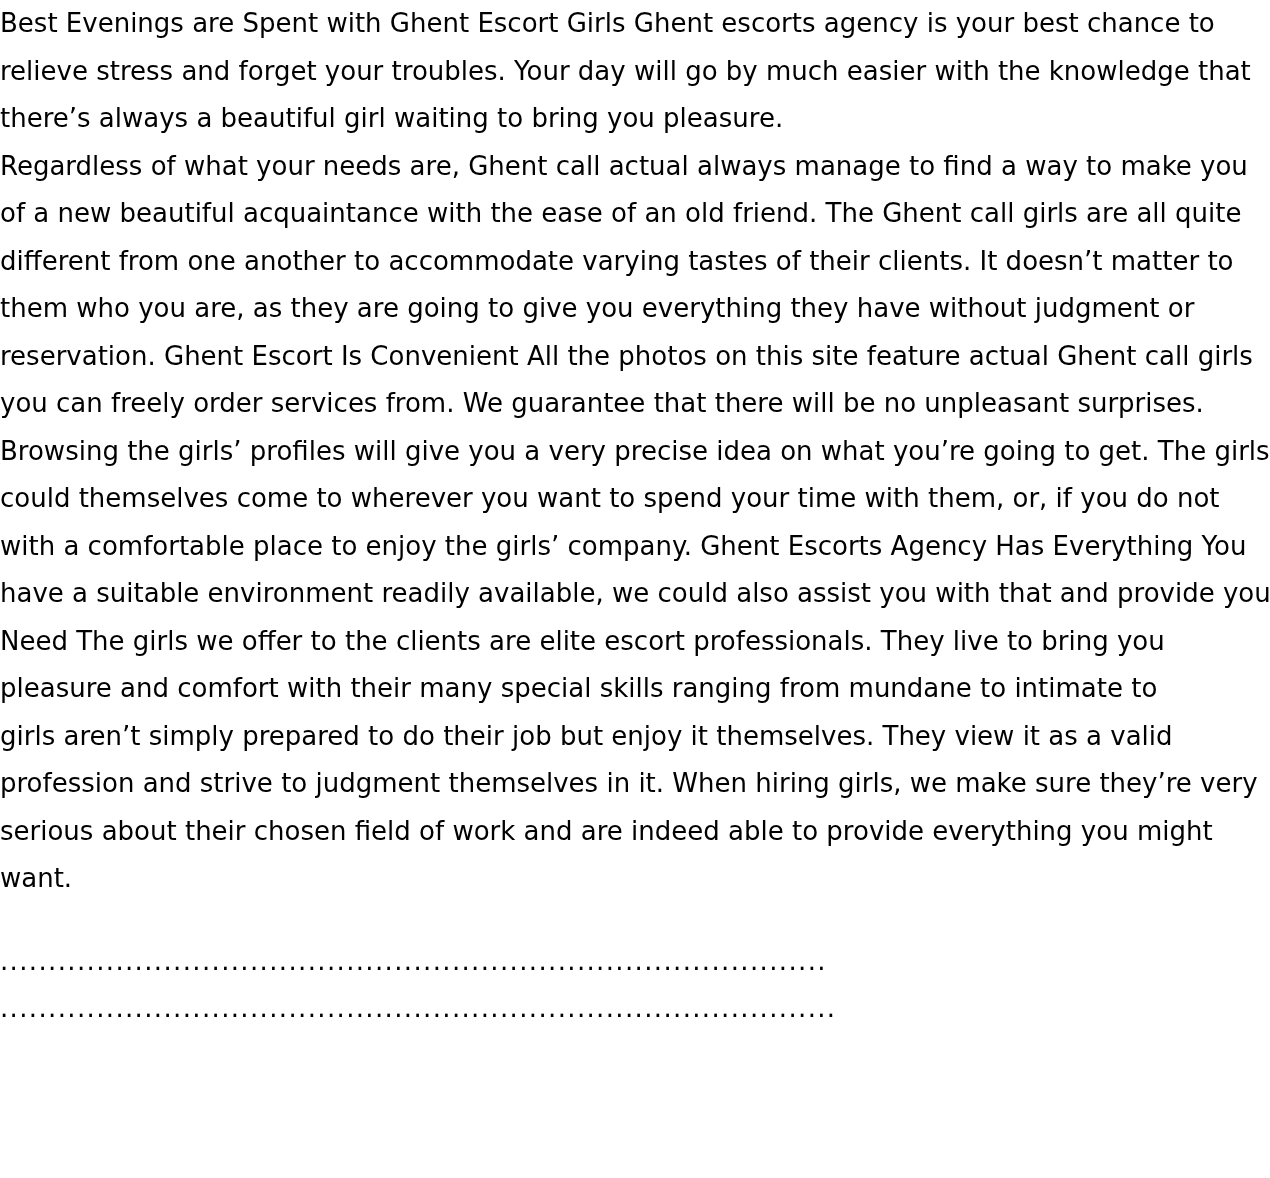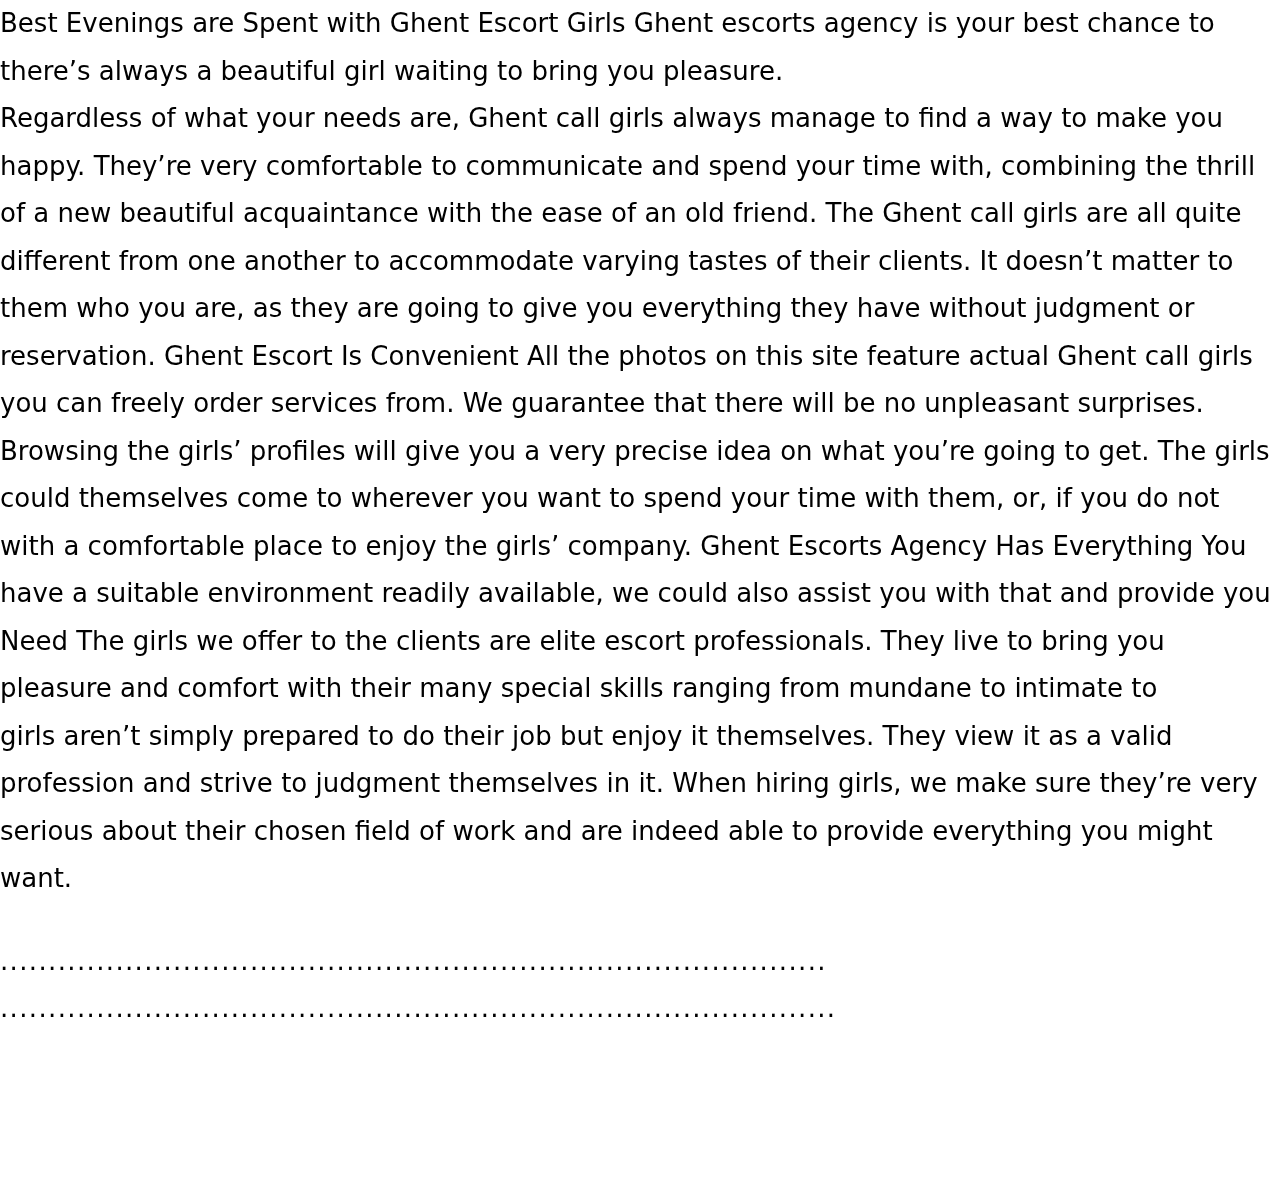--- a/index.html
+++ b/index.html
@@ -37,23 +37,23 @@
     white-space: nowrap;
     height: 47.5px;
   }
 </style>
 </head>
 <body>
 
 <div class="page">
   <div class="text-block">
     <div class="text-line">Best Evenings are Spent with Ghent Escort Girls Ghent escorts agency is your best chance to</div>
+    <div class="text-line">relieve stress and forget your troubles. Your day will go by much easier with the knowledge that</div>
     <div class="text-line">there’s always a beautiful girl waiting to bring you pleasure.</div>
-    <div class="text-line">Regardless of what your needs are, Ghent call girls always manage to find a way to make you</div>
-    <div class="text-line">happy. They’re very comfortable to communicate and spend your time with, combining the thrill</div>
+    <div class="text-line">Regardless of what your needs are, Ghent call actual always manage to find a way to make you</div>
     <div class="text-line">of a new beautiful acquaintance with the ease of an old friend. The Ghent call girls are all quite</div>
     <div class="text-line">different from one another to accommodate varying tastes of their clients. It doesn’t matter to</div>
     <div class="text-line">them who you are, as they are going to give you everything they have without judgment or</div>
     <div class="text-line">reservation. Ghent Escort Is Convenient All the photos on this site feature actual Ghent call girls</div>
     <div class="text-line">you can freely order services from. We guarantee that there will be no unpleasant surprises.</div>
     <div class="text-line">Browsing the girls’ profiles will give you a very precise idea on what you’re going to get. The girls</div>
     <div class="text-line">could themselves come to wherever you want to spend your time with them, or, if you do not</div>
     <div class="text-line">with a comfortable place to enjoy the girls’ company. Ghent Escorts Agency Has Everything You</div>
     <div class="text-line">have a suitable environment readily available, we could also assist you with that and provide you</div>
     <div class="text-line">Need The girls we offer to the clients are elite escort professionals. They live to bring you</div>

